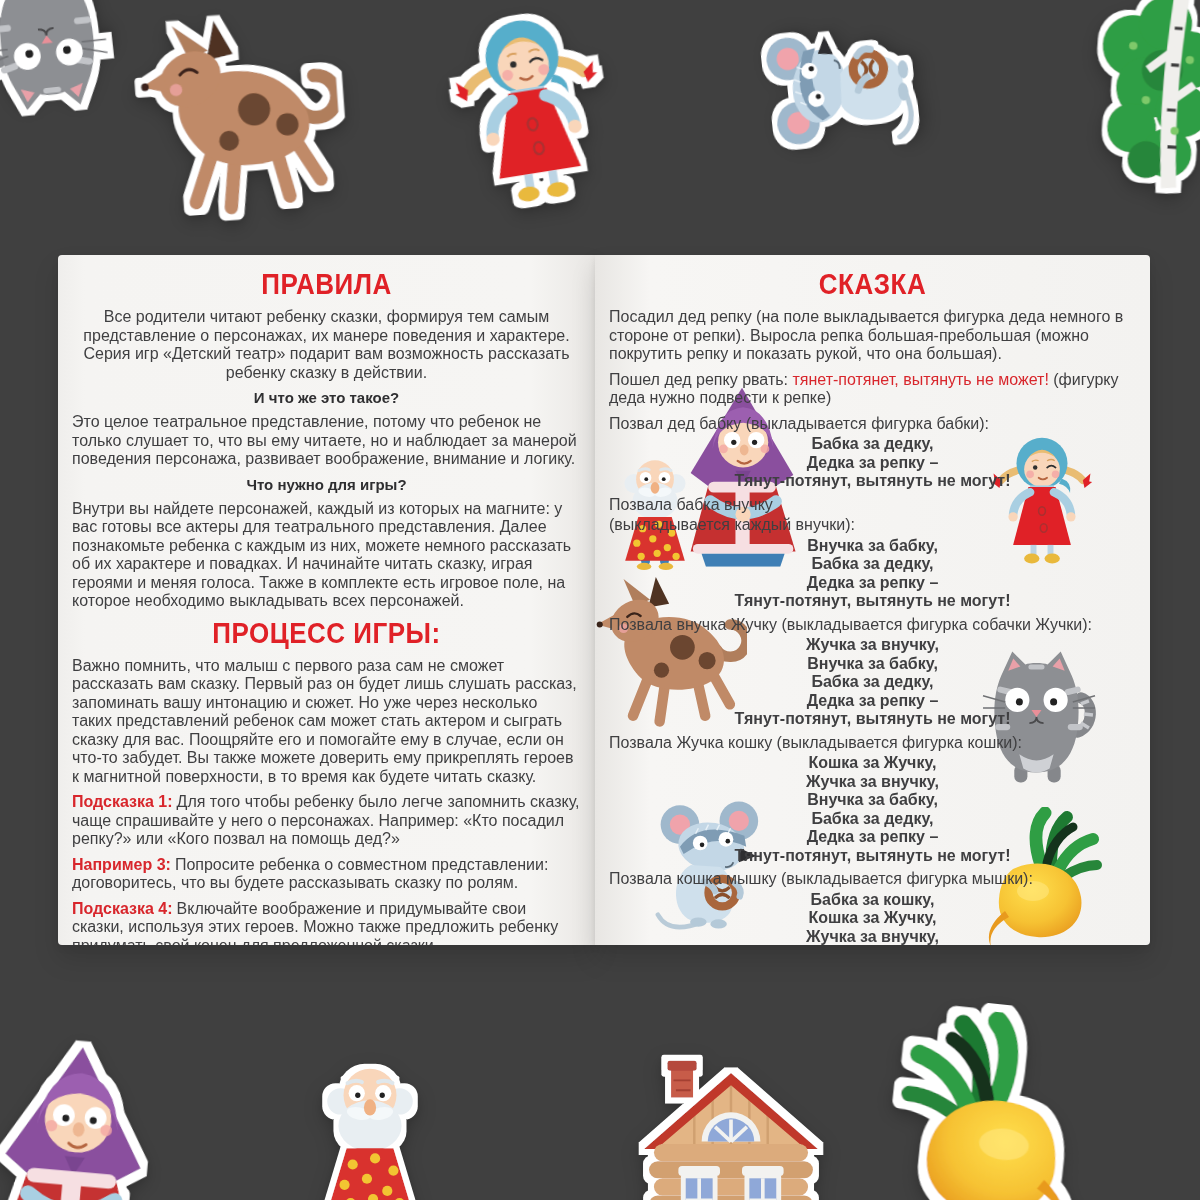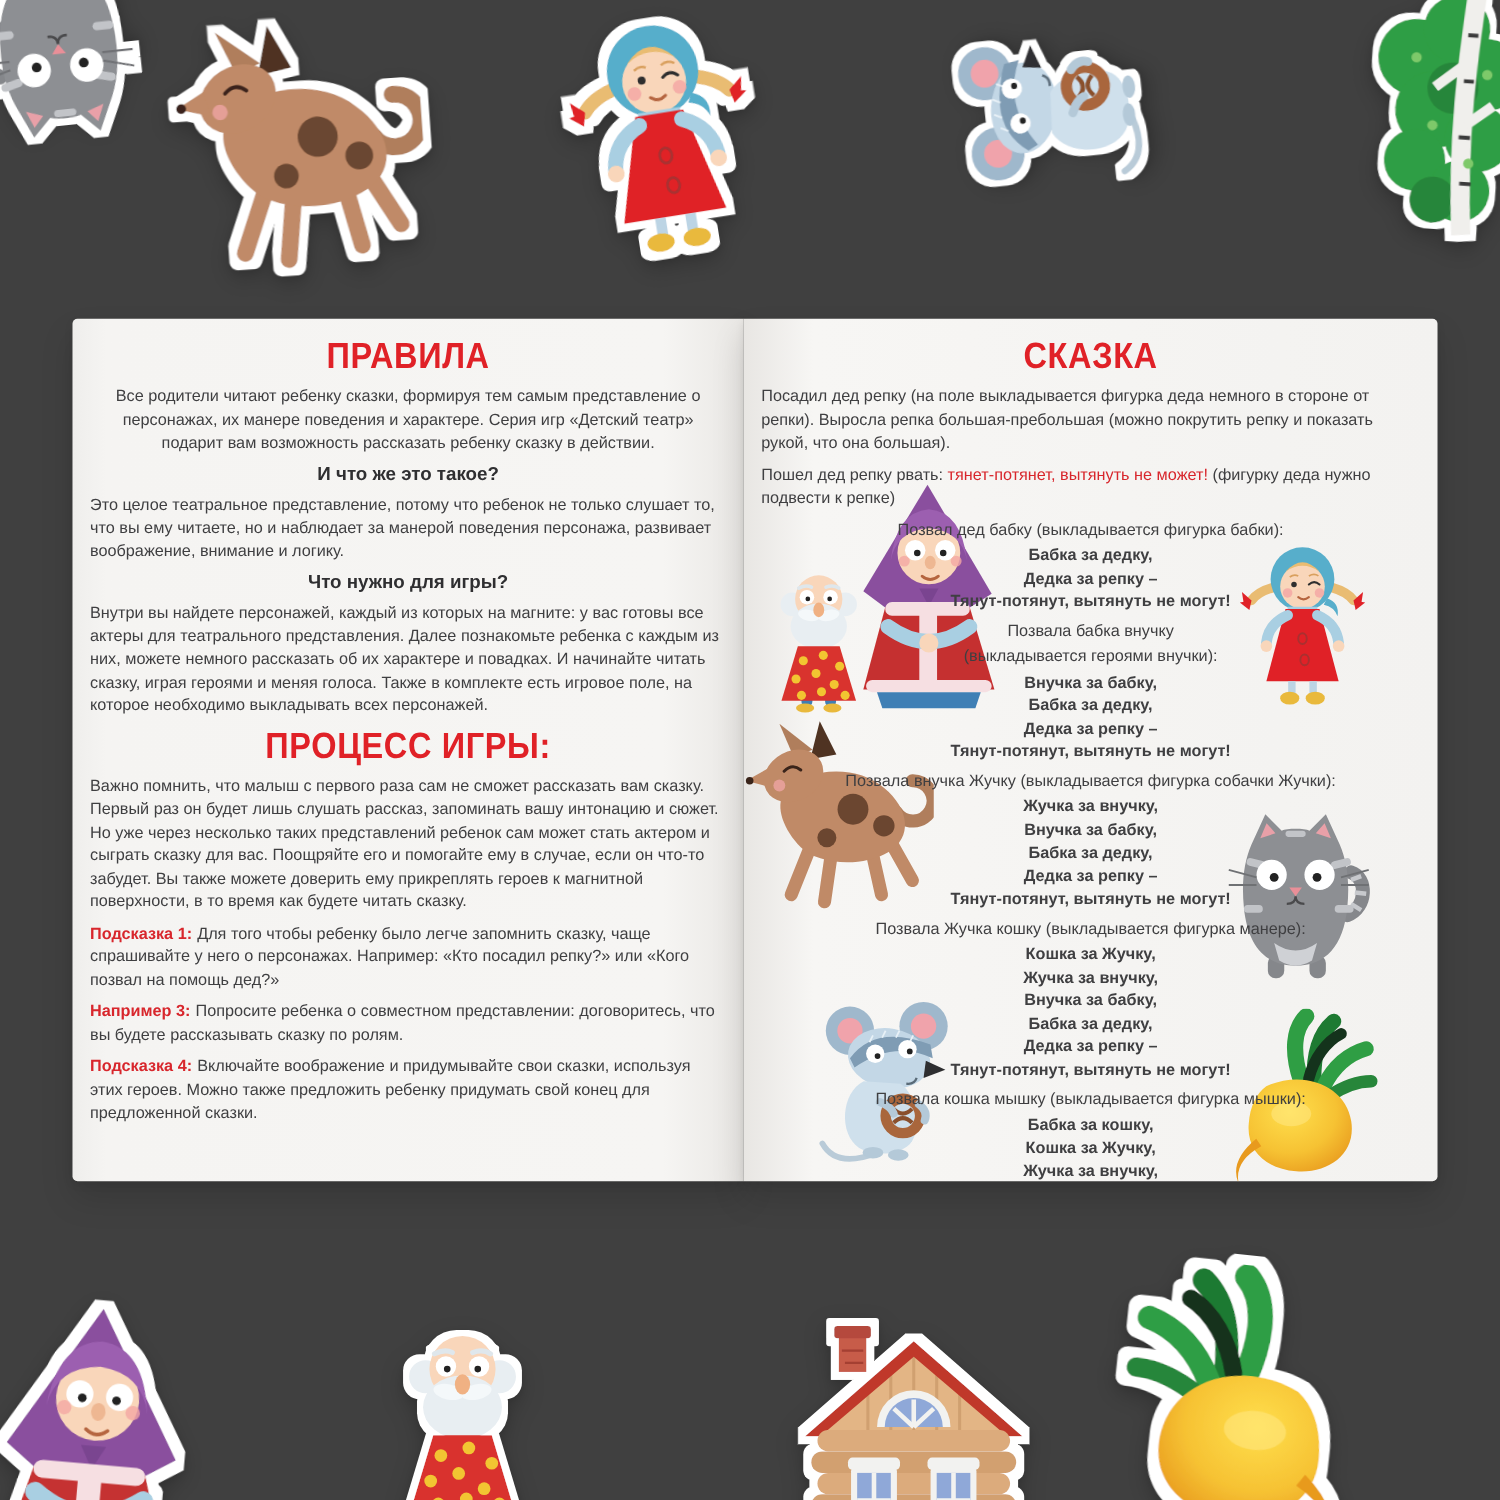--- a/index.html
+++ b/index.html
@@ -9,27 +9,27 @@
   .spread{position:absolute;left:58px;top:255px;width:1092px;height:690px;}
   .page{position:absolute;top:0;height:690px;overflow:hidden;
         box-shadow:0 14px 26px rgba(0,0,0,.13),0 3px 7px rgba(0,0,0,.07);}
   .page-left{left:0;width:537px;border-radius:4px 0 0 4px;
         background:linear-gradient(90deg,#efeeec 0%,#f5f4f2 5%,#f6f5f3 88%,#e9e7e4 100%);}
   .page-right{left:537px;width:555px;border-radius:0 4px 4px 0;
         background:linear-gradient(270deg,#f3f2f0 0%,#f7f6f4 90%,#e8e6e3 100%);}
   .page-inner{position:relative;z-index:2;padding:8px 14px 0 14px;}
   h1.display{margin:6px 0 8px;text-align:center;color:#e02127;font-weight:bold;
         font-size:26px;letter-spacing:.5px;transform:scaleY(1.12);}
-  .page p{margin:0 0 7px;color:#3f3f41;font-size:13px;line-height:18.5px;}
+  .page p{margin:0 0 7px;color:#3f3f41;font-size:16px;line-height:18.5px;}
   .txt-center{text-align:center;}
   h3.sub{margin:2px 0 7px;text-align:center;color:#2f2f31;font-size:15px;font-weight:bold;}
   .tip-label{color:#d8262c;font-weight:bold;margin-right:4px;}
   .red-inline{color:#d8262c;font-weight:normal;}
   .sec{margin:0 0 5px;}
-  .sec-head{text-align:center;margin:0 0 2px !important;}
+  .sec-head{text-align:left;margin:0 0 2px !important;}
   .chant{text-align:center;color:#d8262c;font-weight:bold;
          font-size:13px;line-height:17px;margin:0 !important;}
   
   .fig{position:absolute;z-index:1;}
   .fig svg,.magnet svg{width:100%;height:100%;display:block;overflow:visible;}
   .f-ded{left:20px;top:192px;width:80px;height:124px;}
   .f-babka{left:76px;top:126px;width:142px;height:186px;}
   .f-girl{left:396px;top:176px;width:102px;height:136px;}
   .f-dog{left:0;top:318px;width:152px;height:162px;}
   .f-cat{left:386px;top:388px;width:116px;height:142px;}
@@ -394,38 +394,38 @@
 
         <div class="sec">
           <p class="sec-head">Позвал дед бабку (выкладывается фигурка бабки):</p>
           <p class="chant">Бабка за дедку,</p>
           <p class="chant">Дедка за репку –</p>
           <p class="chant">Тянут-потянут, вытянуть не могут!</p>
         </div>
 
         <div class="sec">
           <p class="sec-head">Позвала бабка внучку</p>
-          <p class="sec-head">(выкладывается героями внучки):</p>
+          <p class="sec-head">(выкладывается каждый внучки):</p>
           <p class="chant">Внучка за бабку,</p>
           <p class="chant">Бабка за дедку,</p>
           <p class="chant">Дедка за репку –</p>
           <p class="chant">Тянут-потянут, вытянуть не могут!</p>
         </div>
 
         <div class="sec">
           <p class="sec-head">Позвала внучка Жучку (выкладывается фигурка собачки Жучки):</p>
           <p class="chant">Жучка за внучку,</p>
           <p class="chant">Внучка за бабку,</p>
           <p class="chant">Бабка за дедку,</p>
           <p class="chant">Дедка за репку –</p>
           <p class="chant">Тянут-потянут, вытянуть не могут!</p>
         </div>
 
         <div class="sec">
-          <p class="sec-head">Позвала Жучка кошку (выкладывается фигурка манере):</p>
+          <p class="sec-head">Позвала Жучка кошку (выкладывается фигурка кошки):</p>
           <p class="chant">Кошка за Жучку,</p>
           <p class="chant">Жучка за внучку,</p>
           <p class="chant">Внучка за бабку,</p>
           <p class="chant">Бабка за дедку,</p>
           <p class="chant">Дедка за репку –</p>
           <p class="chant">Тянут-потянут, вытянуть не могут!</p>
         </div>
 
         <div class="sec">
           <p class="sec-head">Позвала кошка мышку (выкладывается фигурка мышки):</p>

